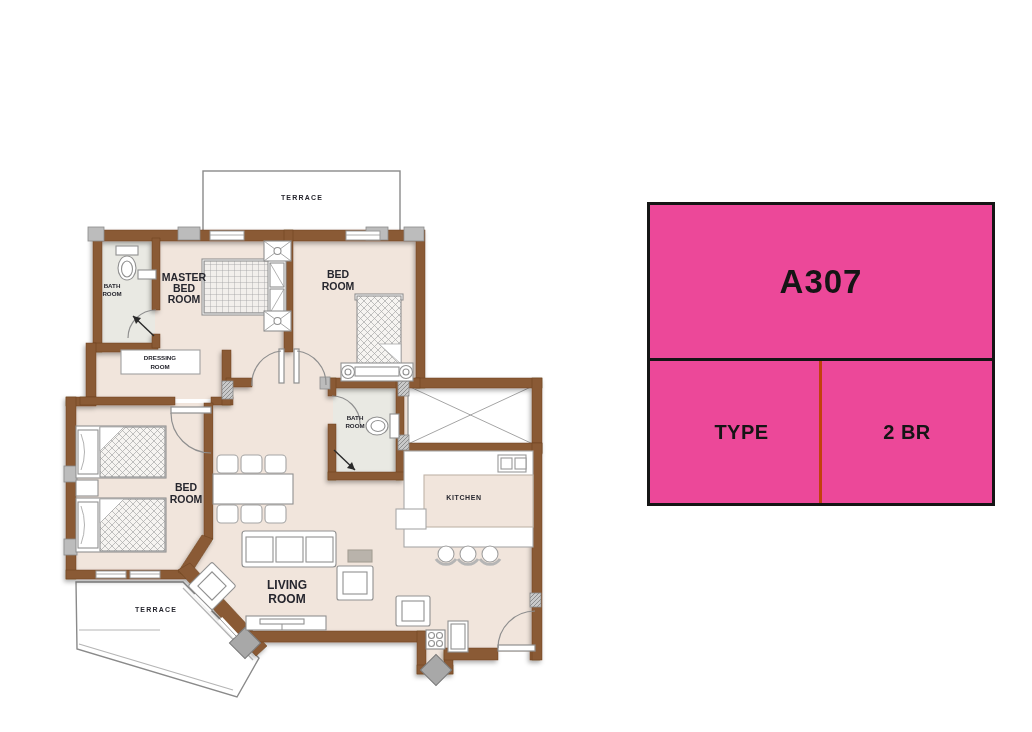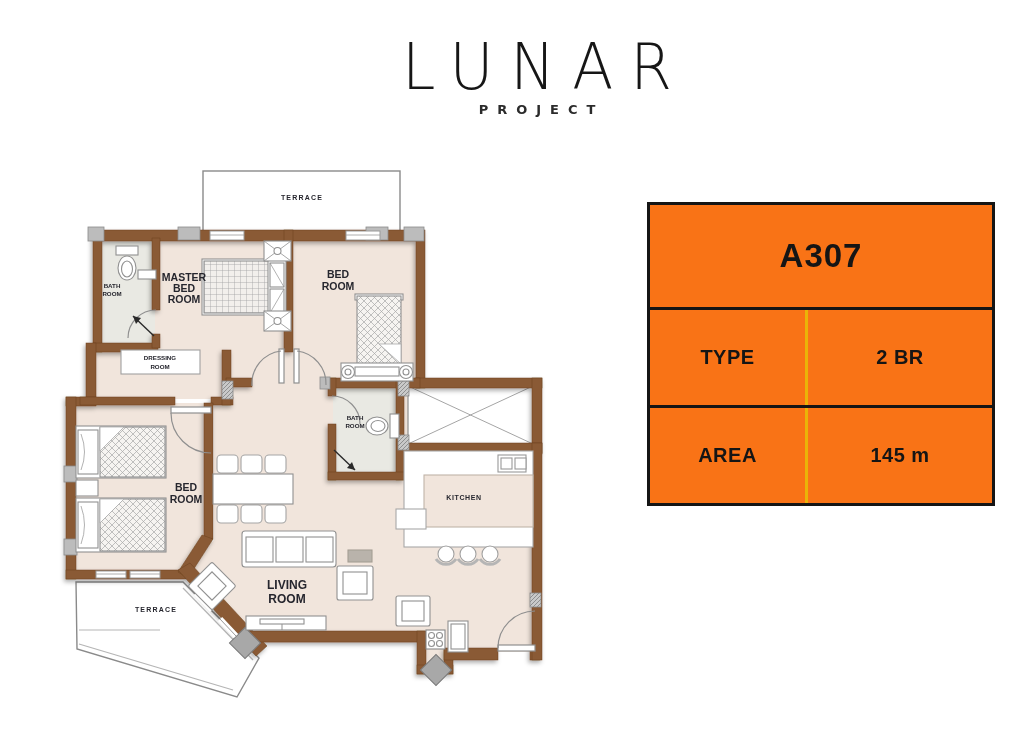--- a/index.html
+++ b/index.html
@@ -6,41 +6,37 @@
   #page{position:relative;width:1032px;height:732px;background:#fff;overflow:hidden;
         font-family:"Liberation Sans",sans-serif;}
   
   .logo{position:absolute;top:36px;left:337px;width:400px;text-align:center;color:#161616;}
   .logo .word{font-family:"DejaVu Sans",sans-serif;font-weight:100;font-size:60px;
               letter-spacing:17px;text-indent:17px;line-height:1.05;transform:scaleY(1.06);}
   .logo .sub{font-family:"DejaVu Sans",sans-serif;font-weight:600;font-size:13px;
              letter-spacing:9px;text-indent:9px;color:#2b2b2b;margin-top:3px;}
   
   .unit-card{position:absolute;left:647px;top:202px;width:342px;height:298px;
-             border:3px solid #151515;background:#f97316;display:flex;flex-direction:column;
+             border:3px solid #151515;background:#ec4899;display:flex;flex-direction:column;
              color:#151515;}
   .unit-card .hdr{flex:1.08;display:flex;align-items:center;justify-content:center;
                   border-bottom:3px solid #151515;font-size:33px;font-weight:bold;letter-spacing:1px;}
   .unit-card .row{flex:1;display:flex;}
   .unit-card .row + .row{border-top:3px solid #151515;}
   .unit-card .cell{display:flex;align-items:center;justify-content:center;
                    font-size:20px;font-weight:bold;letter-spacing:.5px;}
-  .unit-card .cell.l{width:155px;border-right:3px solid #eab308;}
+  .unit-card .cell.l{width:155px;border-right:3px solid #c2410c;margin-left:14px;}
   .unit-card .cell.v{flex:1;}
   svg text{font-family:"Liberation Sans",sans-serif;font-weight:bold;fill:#26262e;}
 </style>
 </head>
 <body>
 
 <div id="page">
 
-  <div class="logo">
-    <div class="word">LUNAR</div>
-    <div class="sub">PROJECT</div>
-  </div>
 
   <svg width="1032" height="732" viewBox="0 0 1032 732" style="position:absolute;left:0;top:0;">
     <defs>
       <pattern id="gridP" width="6" height="6" patternUnits="userSpaceOnUse">
         <rect width="6" height="6" fill="#f2efec"></rect>
         <path d="M0 0H6M0 0V6" stroke="#a0a0a0" stroke-width="0.8"></path>
       </pattern>
       <pattern id="xh" width="7" height="7" patternUnits="userSpaceOnUse">
         <rect width="7" height="7" fill="#f6f4f1"></rect>
         <path d="M0 7L7 0M0 0L7 7" stroke="#a8a8a8" stroke-width="0.7"></path>
@@ -326,19 +322,15 @@
       <text x="156" y="612" font-size="7" letter-spacing="1.2">TERRACE</text>
     </g>
   </svg>
 
   <div class="unit-card">
     <div class="hdr">A307</div>
     <div class="row">
       <div class="cell l">TYPE</div>
       <div class="cell v">2 BR</div>
     </div>
-    <div class="row">
-      <div class="cell l">AREA</div>
-      <div class="cell v">145 m</div>
-    </div>
   </div>
 
 </div>
 
 </body></html>

